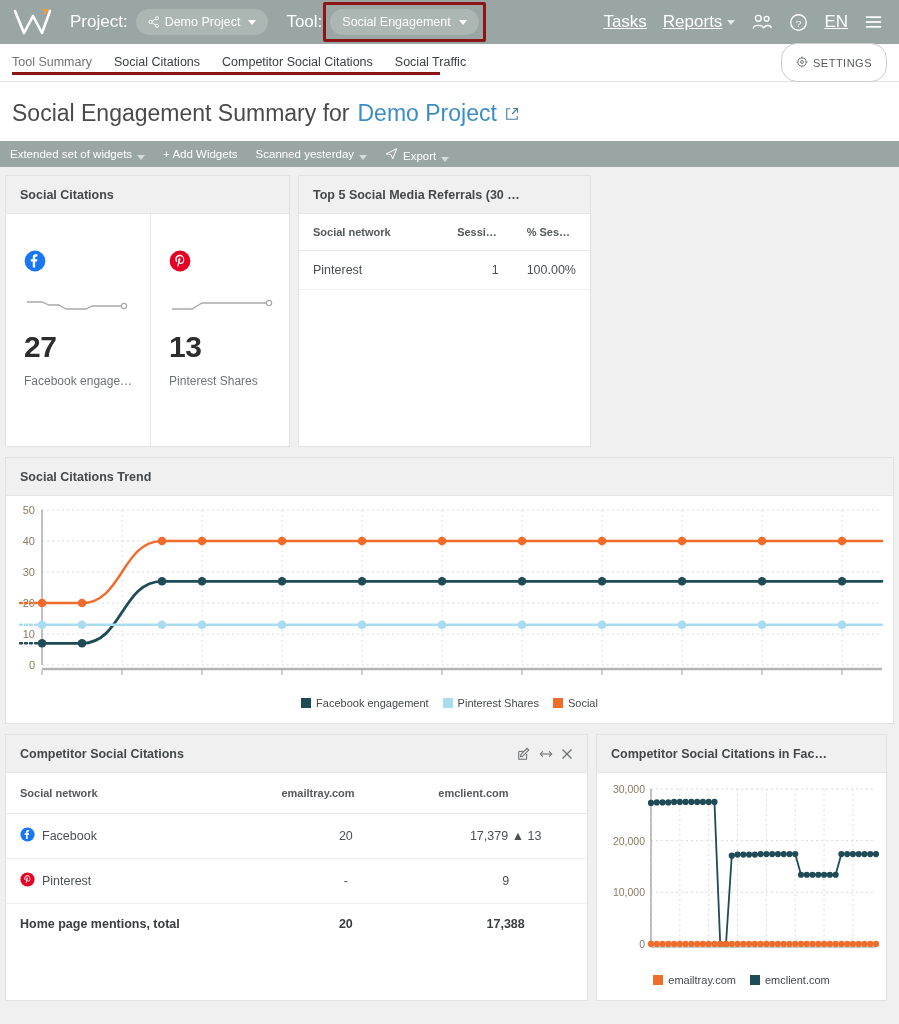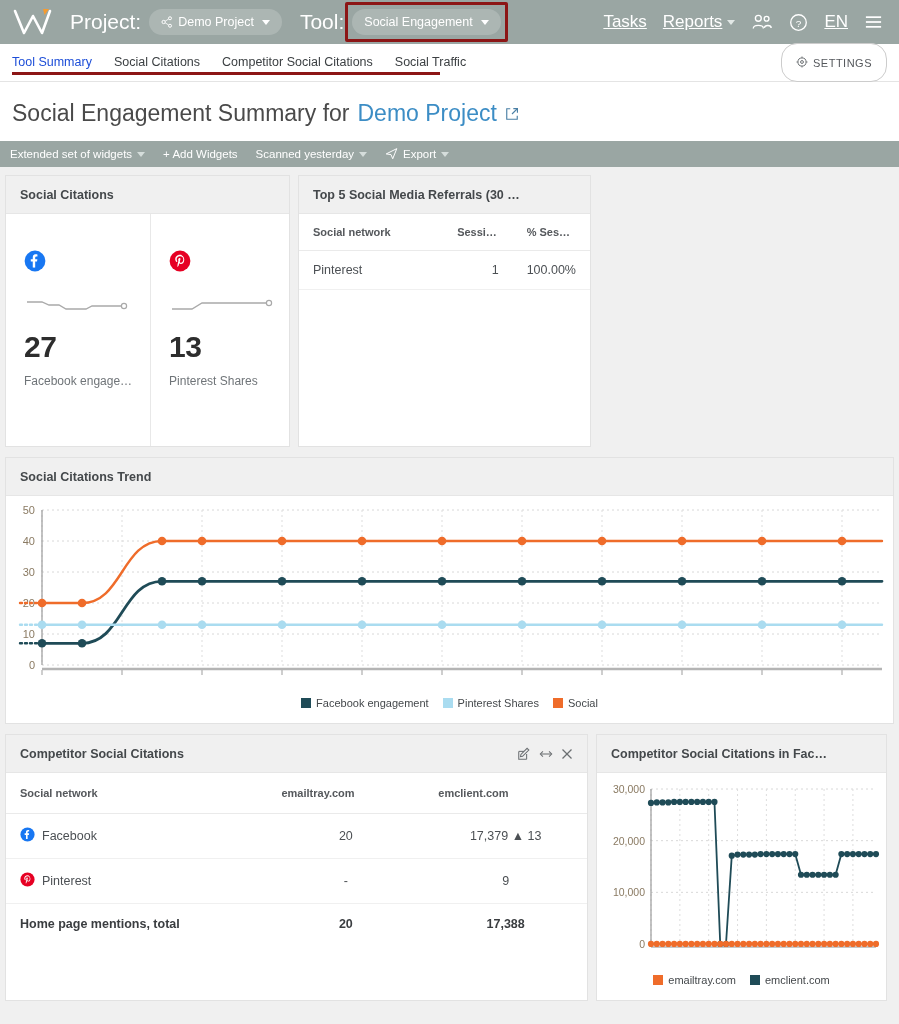--- a/index.html
+++ b/index.html
@@ -22,21 +22,21 @@
   }
   .logo-w {
     width: 42px; height: 32px;
     position: relative;
     margin-right: 16px;
     display: flex; align-items: center; justify-content: center;
   }
   .logo-w svg { display:block; }
   .tb-label {
     color: #ffffff;
-    font-size: 21px;
+    font-size: 17px;
     margin-right: 8px;
     white-space: nowrap;
   }
   .pill {
     background: rgba(255,255,255,0.18);
     border-radius: 14px;
     height: 26px;
     padding: 0 12px;
     display: flex;
     align-items: center;
@@ -102,21 +102,21 @@
     border-bottom: 1px solid #e4e4e4;
   }
   .tabs { display: flex; align-items: center; gap: 22px; }
   .tab {
     font-size: 12.5px;
     color: #3c4043;
     cursor: pointer;
     white-space: nowrap;
     padding-bottom: 2px;
   }
-  .tab.active { color: #1d4ed8; }
+  .tab.active { color: #737373; }
   .tab-underline {
     position: absolute;
     left: 12px;
     bottom: 6px;
     height: 3px;
     width: 428px;
     background: #8c1616;
   }
   .settings-btn {
     margin-left: auto;
@@ -157,21 +157,21 @@
     display: flex;
     align-items: center;
     gap: 0;
     padding: 0 10px;
     margin: 0 0 0 0;
   }
   .act {
     color: #ffffff;
     font-size: 11.5px;
     display: flex;
-    align-items: center;
+    align-items: flex-end;
     gap: 5px;
     cursor: pointer;
     white-space: nowrap;
     padding-right: 18px;
   }
   .act .caret {
     width: 0; height: 0;
     border-left: 4px solid transparent;
     border-right: 4px solid transparent;
     border-top: 5px solid #d5dddb;

